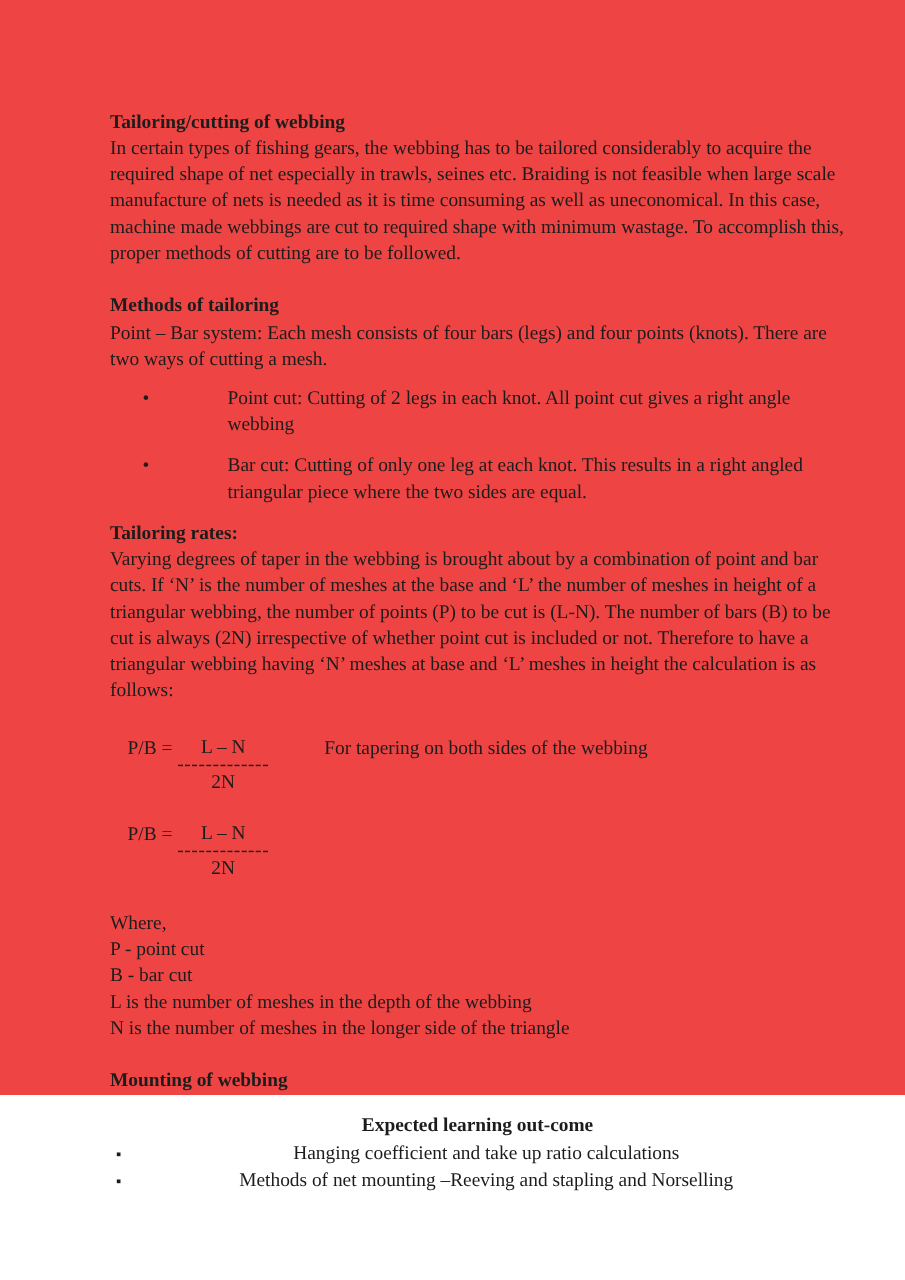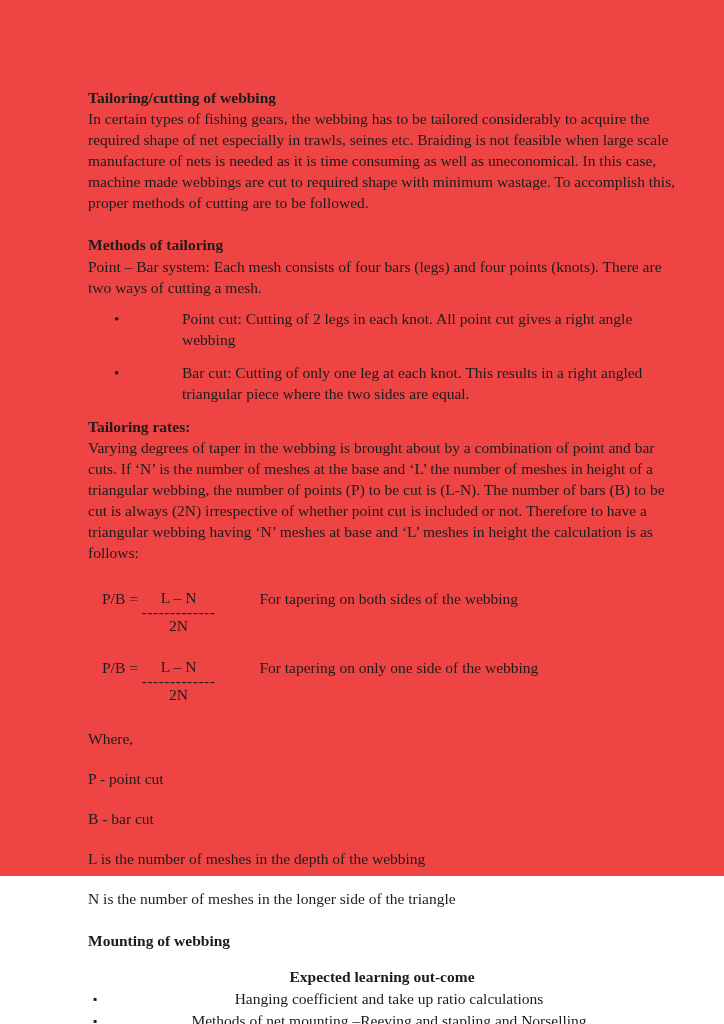--- a/index.html
+++ b/index.html
@@ -54,21 +54,21 @@
     margin-left: 0;
   }
   .frac .num, .frac .den { line-height: 19px; padding: 0 6px; }
   .frac .bar {
     line-height: 9px;
     letter-spacing: 0.5px;
     white-space: pre;
   }
   .formula .caption { margin-left: 44px; }
   .definitions { margin-top: 24px; }
-  .definitions p { line-height: 21px; margin-top: 19px; }
+  .definitions p { line-height: 21px; }
   ul.flat-bullets { list-style: none; margin-top: 1px; }
   ul.flat-bullets li { display: flex; line-height: 22px; }
   ul.flat-bullets li .marker {
     flex: 0 0 14px;
     width: 14px;
     font-size: 12px;
   }
   ul.flat-bullets li .li-text { flex: 1; }
 </style>
 </head>
@@ -111,21 +111,20 @@
       </span>
       <span class="caption">For tapering on both sides of the webbing</span>
     </div>
     <div class="formula">
       <span class="lhs">P/B = </span>
       <span class="frac">
         <span class="num">L – N</span>
         <span class="bar">-------------</span>
         <span class="den">2N</span>
       </span>
-      <span class="caption">For tapering on only one side of the webbing</span>
     </div>
   </div>
 
   <div class="definitions">
     <p>Where,</p>
     <p>P - point cut</p>
     <p>B - bar cut</p>
     <p>L is the number of meshes in the depth of the webbing</p>
     <p>N is the number of meshes in the longer side of the triangle</p>
   </div>

